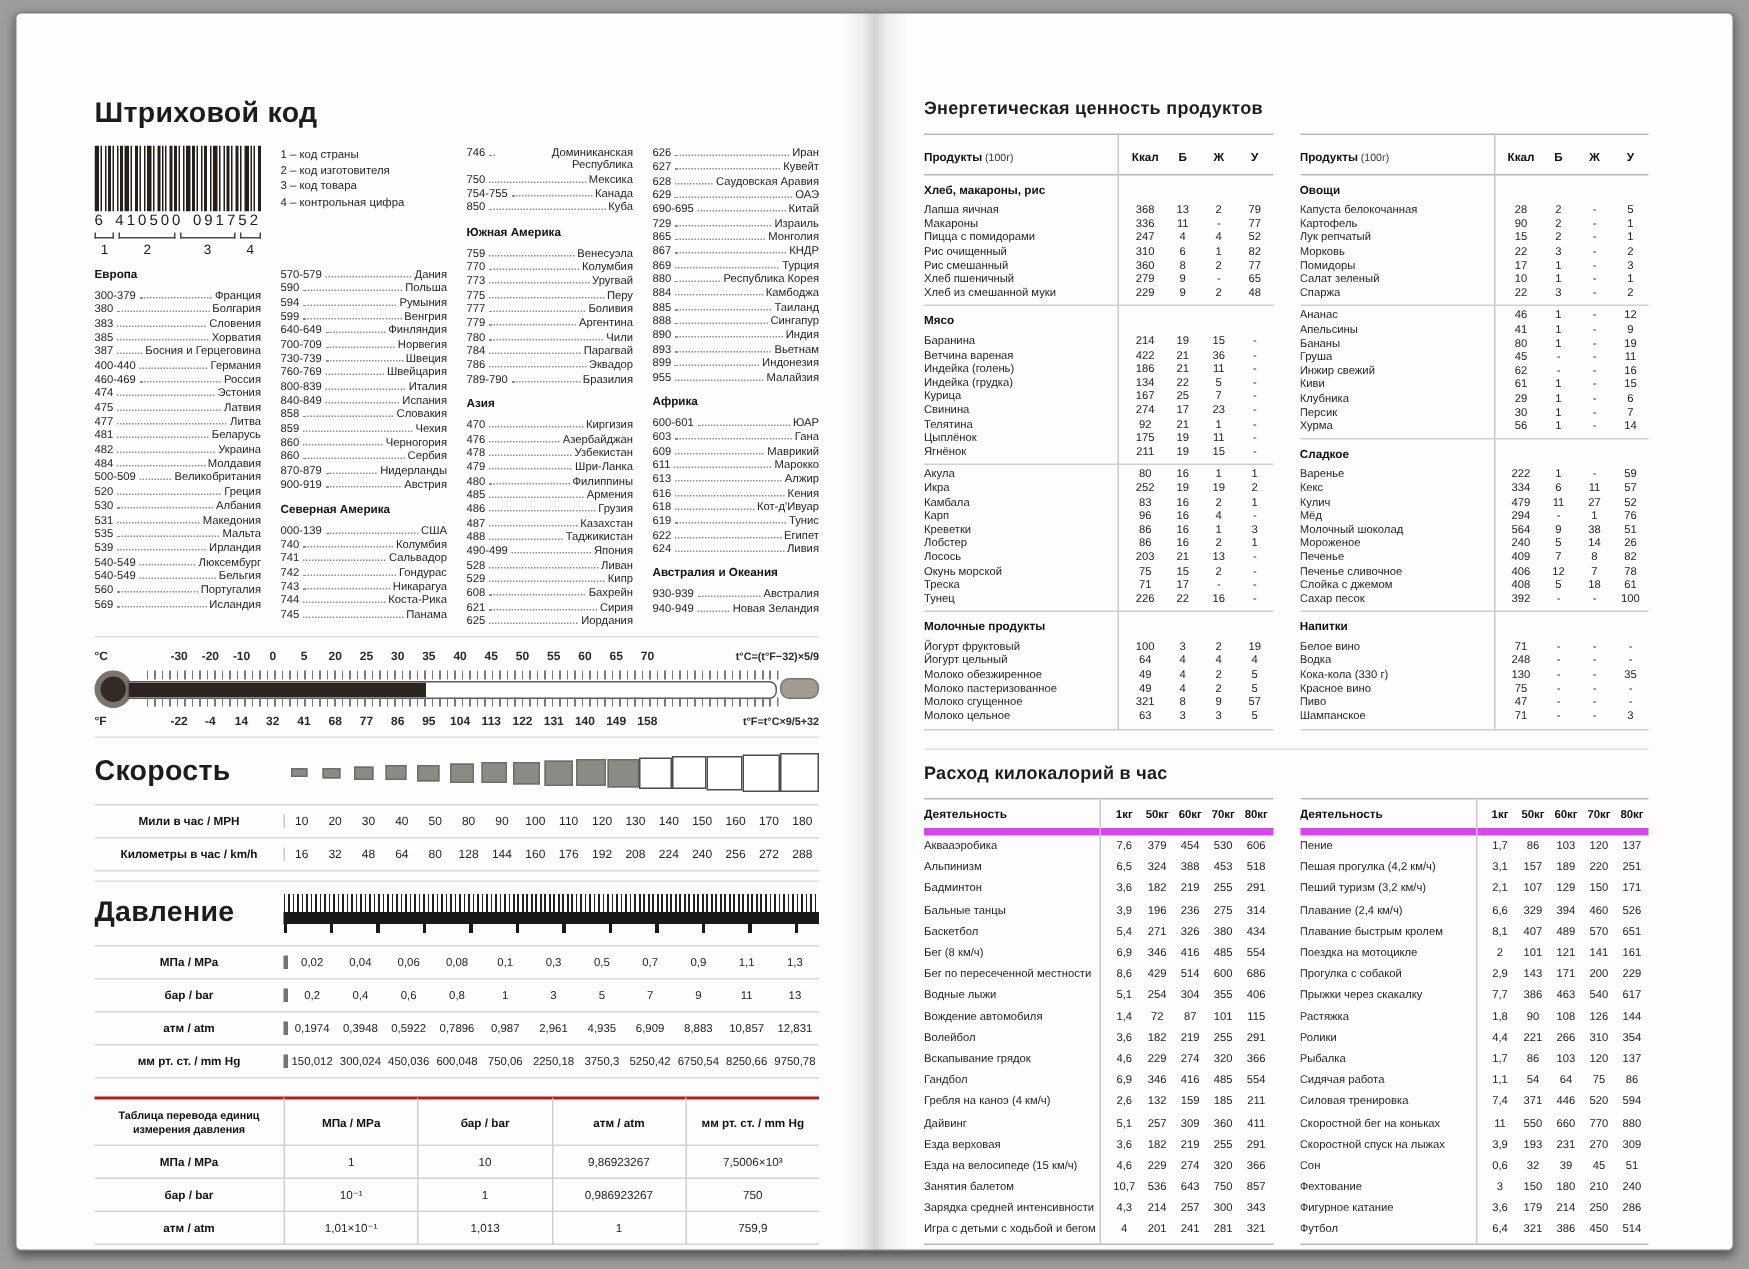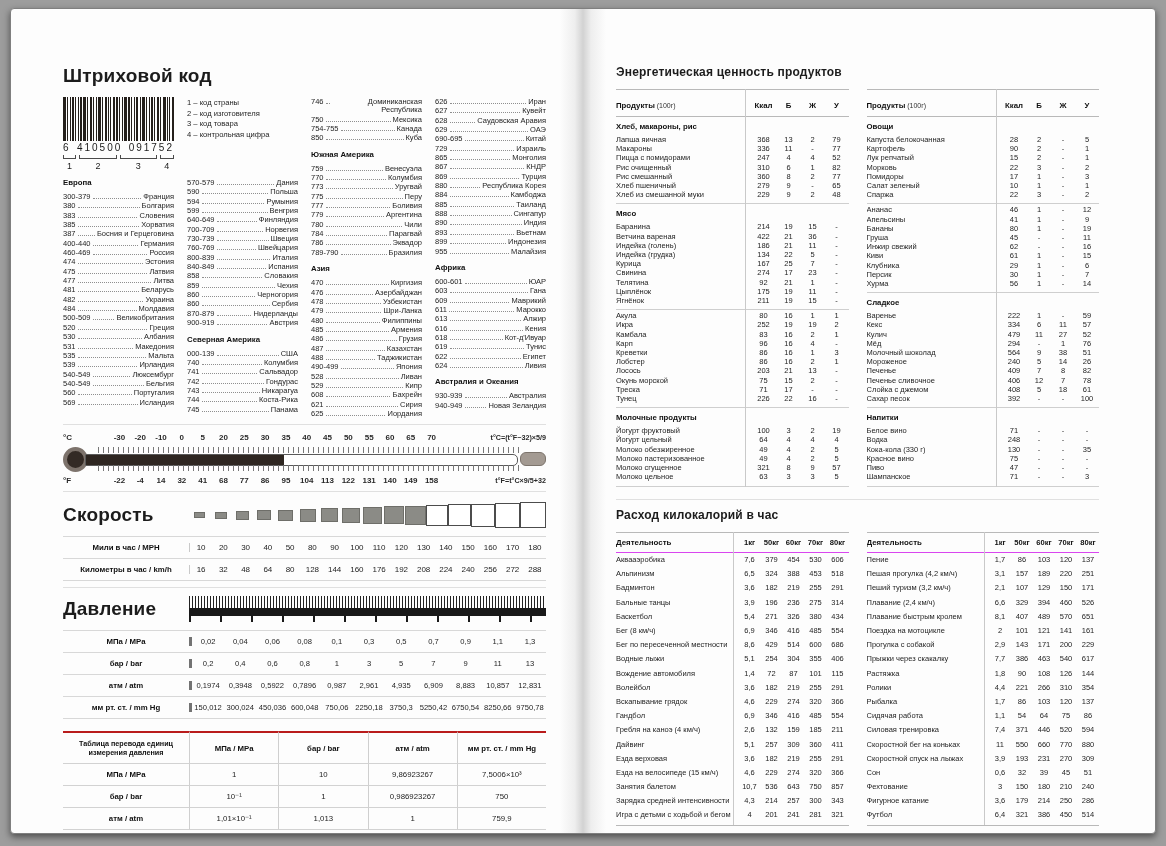--- a/index.html
+++ b/index.html
@@ -100,21 +100,21 @@
   .fcell.h{font-weight:700;font-size:7.8px;color:#111;}
   .fgroup{border-bottom:1px solid #cfcfcf;padding:1px 0 4px;}
   .fgname{font-weight:700;font-size:7.8px;color:#111;padding:4px 0 4px;}
   .frow{display:flex;line-height:9.2px;font-size:7.5px;}
   .vline{position:absolute;top:0;bottom:0;width:1px;background:#c9c9c9;}
   .ftable .vline{left:129px;}
 
   
   .act-tables{display:flex;gap:18px;}
   .atable{flex:1;min-width:0;position:relative;border-bottom:1px solid #b9b9b9;padding-bottom:3px;}
-  .athead{display:flex;border-top:1px solid #b9b9b9;border-bottom:1px solid #d946ef;padding:5px 0;}
+  .athead{display:flex;border-top:1px solid #b9b9b9;border-bottom:5px solid #d946ef;padding:5px 0;}
   .aname{flex:1;min-width:0;padding-right:4px;overflow:hidden;white-space:nowrap;}
   .aname.hd{font-weight:700;font-size:7.9px;color:#111;}
   .acell{width:22px;flex:none;text-align:center;}
   .acell.h{font-weight:700;font-size:7.6px;color:#111;}
   .arow{display:flex;align-items:center;height:14.2px;font-size:7.5px;}
   .atable .vline{left:117px;}
   .sec-activity{margin-top:6px;}
 </style>
 </head>
 <body>

